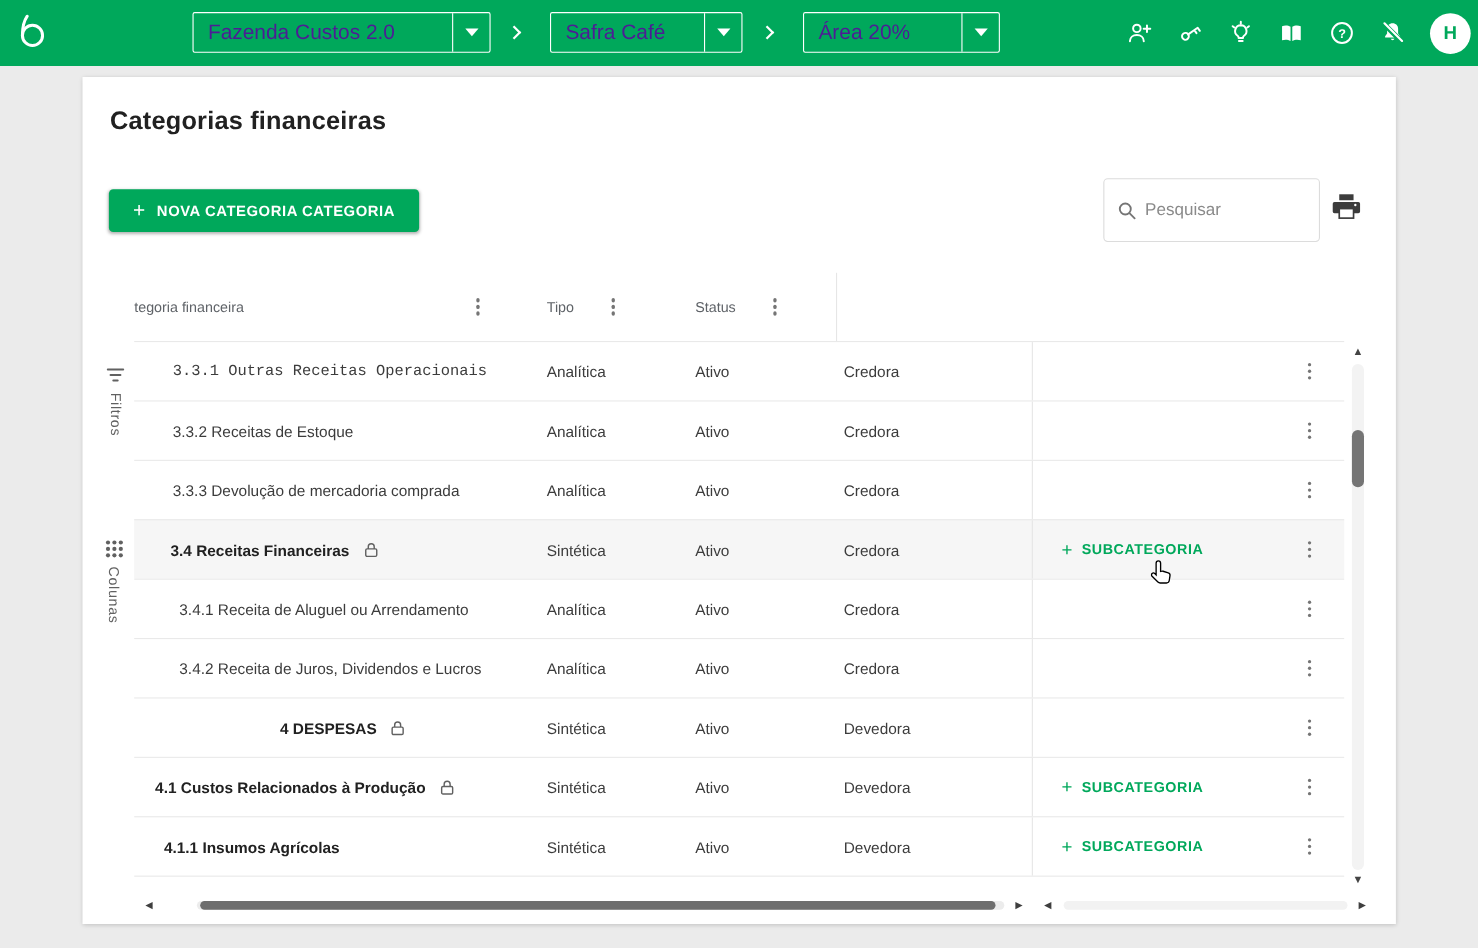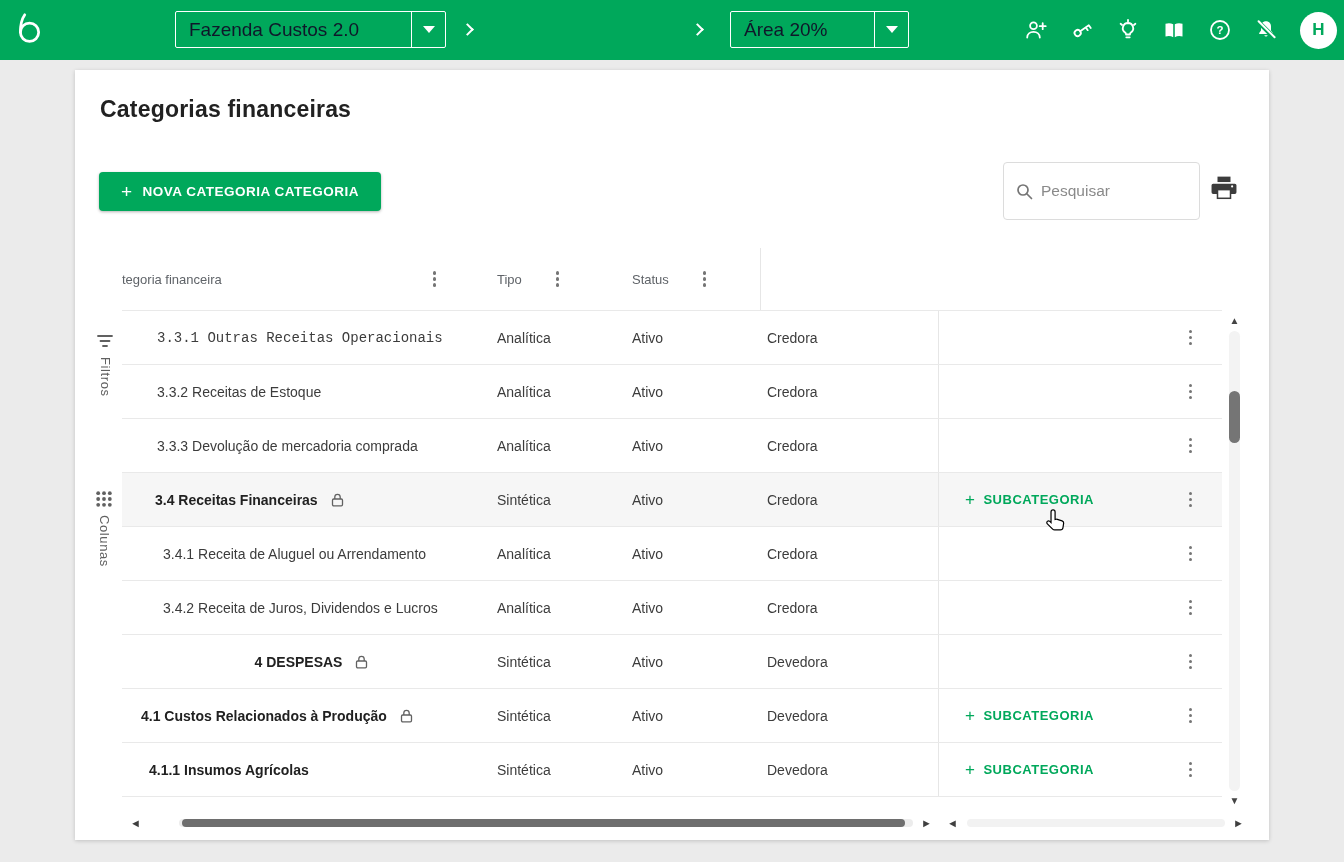--- a/index.html
+++ b/index.html
@@ -6,21 +6,21 @@
 html,body{width:1344px;height:862px}
 body{position:relative;background:#ebebeb;font-family:"Liberation Sans",sans-serif;overflow:hidden}
 
 
 .header{position:absolute;left:0;top:0;width:1344px;height:60px;background:#00A85B}
 .logo{position:absolute;left:14px;top:12px;cursor:pointer;background:none;border:none}
 .selector{position:absolute;top:11px;height:37px;border:1px solid #fff;border-radius:2px;display:flex;align-items:stretch;cursor:pointer}
 .sel1{left:175px;width:271px}
 .sel2{left:500px;width:175px}
 .sel3{left:730px;width:179px}
-.sel-label{display:flex;align-items:center;padding:0 13px;color:#0f172a;font-size:19px;flex:1;white-space:nowrap}
+.sel-label{display:flex;align-items:center;padding:0 13px;color:#4c1d95;font-size:19px;flex:1;white-space:nowrap}
 .sel-caret{width:34px;border-left:1px solid #fff;display:flex;align-items:center;justify-content:center}
 .caret-down{width:0;height:0;border-left:6px solid transparent;border-right:6px solid transparent;border-top:7px solid #fff}
 .chev{position:absolute;top:25px;width:9px;height:9px;border-top:2.4px solid #fff;border-right:2.4px solid #fff;transform:rotate(45deg)}
 .chev1{left:463px}.chev2{left:693px}
 .hicons{position:absolute;right:0;top:0;height:60px;display:flex;align-items:center;gap:22px;padding-right:7px}
 .hicon{width:24px;height:24px;cursor:pointer;background:none;border:none;padding:0}
 .wicon{stroke:#fff;fill:none;stroke-width:1.8;stroke-linecap:round;stroke-linejoin:round;width:24px;height:24px;display:block}
 .avatar{width:37px;height:37px;border-radius:50%;background:#fff;color:#00A85B;font-weight:700;font-size:17px;display:flex;align-items:center;justify-content:center;cursor:pointer;border:none}
 
 
@@ -92,20 +92,26 @@
     </svg>
   </button>
 
   <div class="selector sel1">
     <span class="sel-label">Fazenda Custos 2.0</span>
     <span class="sel-caret">
         <span class="caret-down"></span>
       </span>
   </div>
   <span class="chev chev1"></span>
+  <div class="selector sel2">
+    <span class="sel-label">Safra Café</span>
+    <span class="sel-caret">
+        <span class="caret-down"></span>
+      </span>
+  </div>
   <span class="chev chev2"></span>
   <div class="selector sel3">
     <span class="sel-label">Área 20%</span>
     <span class="sel-caret">
         <span class="caret-down"></span>
       </span>
   </div>
 
   <div class="hicons">
     <button class="hicon">

